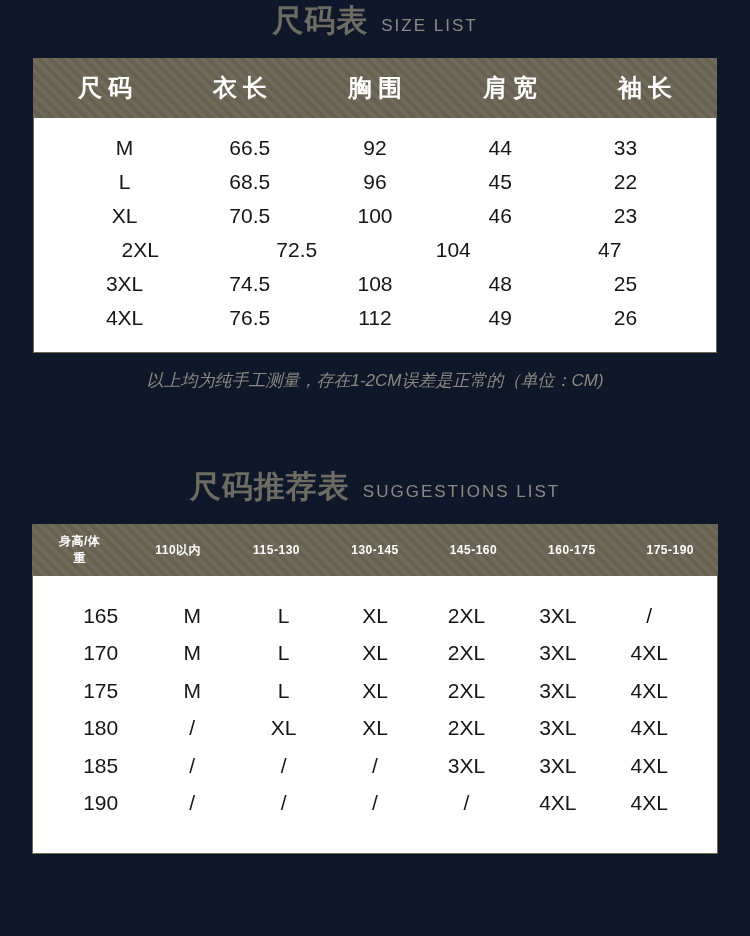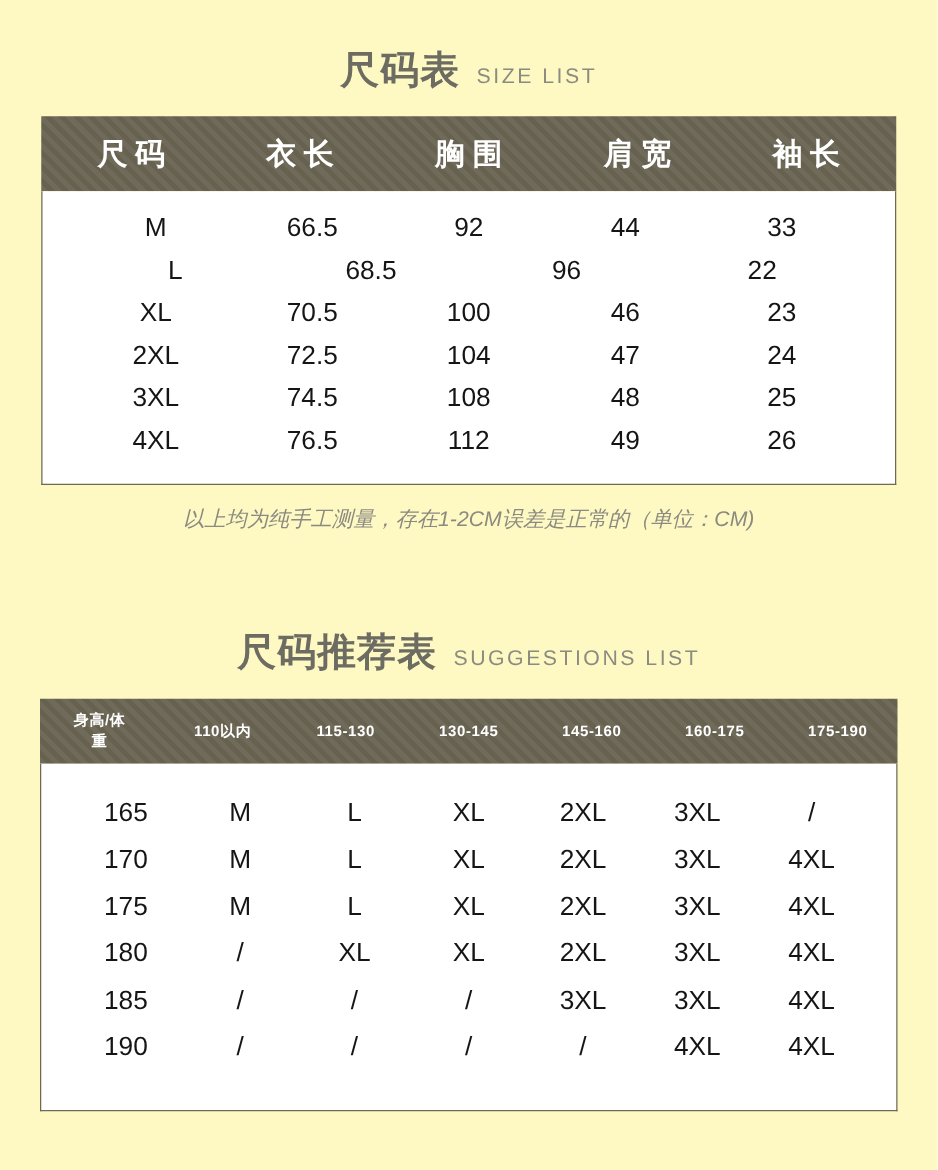--- a/index.html
+++ b/index.html
@@ -1,18 +1,18 @@
 <!DOCTYPE html>
 <html><head>
 <meta charset="utf-8">
 <style>
   html,body{margin:0;padding:0;background:#ffffff;}
   .page{
     width:750px;height:936px;box-sizing:border-box;position:relative;overflow:hidden;
-    background:#fef9c3;padding-top:35px;margin:0 auto;
+    background:#0f172a;margin:0 auto;
     font-family:"Liberation Sans","DejaVu Sans",sans-serif;
   }
   .title-block{display:flex;justify-content:center;align-items:baseline;gap:13px;}
   .title-cn{font-size:31px;font-weight:700;color:#6d6c62;margin:0;letter-spacing:1px;}
   .title-en{font-size:17px;font-weight:400;color:#8c8b81;letter-spacing:2px;}
 
   .table{margin:16px 33px 0;}
   .thead{
     display:flex;align-items:center;color:#ffffff;font-weight:700;
     background:repeating-linear-gradient(45deg,#6f6a59 0px,#6f6a59 4px,#676250 4px,#676250 8px);
@@ -59,35 +59,35 @@
           <div class="tcell">M</div>
           <div class="tcell">66.5</div>
           <div class="tcell">92</div>
           <div class="tcell">44</div>
           <div class="tcell">33</div>
         </div>
         <div class="trow">
           <div class="tcell">L</div>
           <div class="tcell">68.5</div>
           <div class="tcell">96</div>
+          <div class="tcell">45</div>
           <div class="tcell">22</div>
         </div>
         <div class="trow">
           <div class="tcell">XL</div>
           <div class="tcell">70.5</div>
           <div class="tcell">100</div>
           <div class="tcell">46</div>
           <div class="tcell">23</div>
         </div>
         <div class="trow">
           <div class="tcell">2XL</div>
           <div class="tcell">72.5</div>
           <div class="tcell">104</div>
           <div class="tcell">47</div>
-          <div class="tcell">24</div>
         </div>
         <div class="trow">
           <div class="tcell">3XL</div>
           <div class="tcell">74.5</div>
           <div class="tcell">108</div>
           <div class="tcell">48</div>
           <div class="tcell">25</div>
         </div>
         <div class="trow">
           <div class="tcell">4XL</div>

